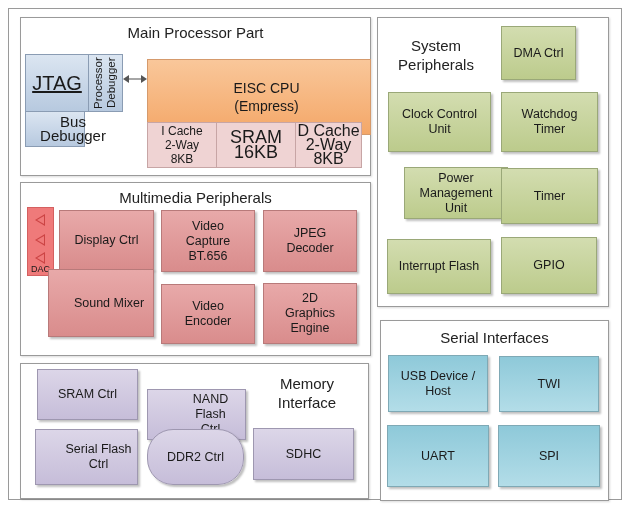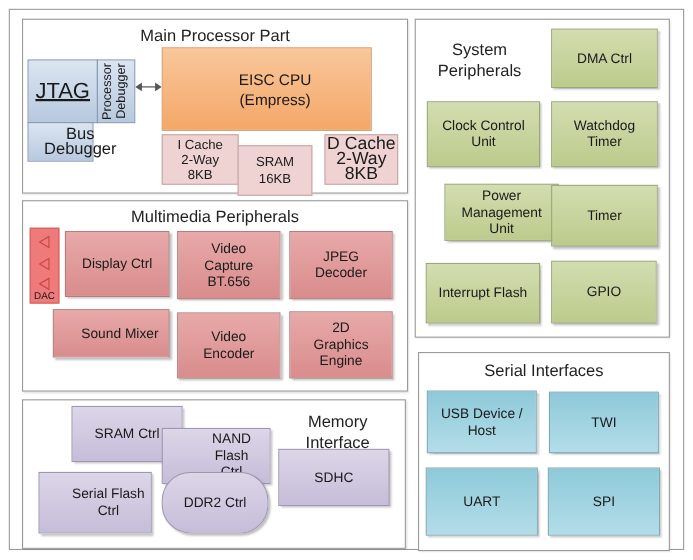--- a/index.html
+++ b/index.html
@@ -33,69 +33,69 @@
 <div class="blk blue" style="left:88px;top:54px;width:35px;height:58px;">
   <span class="vtext" style="font-size:11.5px;line-height:13px;white-space:normal;width:28px;">Processor Debugger</span>
 </div>
 <div class="blk blue" style="left:25px;top:111px;width:60px;height:36px;font-size:15px;line-height:14px;padding-left:36px;">Bus
 Debugger</div>
 <svg style="position:absolute;left:123px;top:73px;" width="24" height="12">
   <line x1="4" y1="6" x2="20" y2="6" stroke="#888" stroke-width="1.5"></line>
   <polygon points="0,6 6,2 6,10" fill="#555"></polygon>
   <polygon points="24,6 18,2 18,10" fill="#555"></polygon>
 </svg>
-<div class="blk orange" style="left:147px;top:43px;width:191px;height:76px;font-size:14px;line-height:18px;padding-left:15px;">EISC CPU
+<div class="blk orange" style="left:147px;top:59px;width:224px;height:76px;font-size:14px;line-height:18px;padding-left:15px;">EISC CPU
 (Empress)</div>
 <div class="blk pink" style="left:147px;top:122px;width:70px;height:46px;font-size:12px;line-height:14px;">I Cache
 2-Way
 8KB</div>
-<div class="blk pink" style="left:216px;top:122px;width:68px;height:46px;font-size:12px;margin-top:10px;">SRAM 16KB</div>
+<div class="blk pink" style="left:216px;top:122px;width:80px;height:46px;font-size:18px;">SRAM 16KB</div>
 <div class="blk pink" style="left:295px;top:122px;width:67px;height:46px;font-size:16px;line-height:14px;">D Cache
 2-Way
 8KB</div>
 
 <div class="group" style="left:20px;top:182px;width:349px;height:172px;">
   <div class="gtitle" style="left:0;top:6px;width:100%;">Multimedia Peripherals</div>
 </div>
 <div class="dac" style="left:27px;top:207px;width:27px;height:69px;">
   <div class="tri" style="top:6px;"></div>
   <div class="tri" style="top:26px;"></div>
   <div class="tri" style="top:44px;"></div>
   <div class="daclbl">DAC</div>
 </div>
 <div class="blk red" style="left:59px;top:210px;width:95px;height:60px;">Display Ctrl</div>
 <div class="blk red" style="left:161px;top:210px;width:94px;height:62px;">Video
 Capture
 BT.656</div>
 <div class="blk red" style="left:263px;top:210px;width:94px;height:62px;">JPEG
 Decoder</div>
-<div class="blk red" style="left:48px;top:281px;width:106px;height:44px;padding-left:16px;">Sound Mixer</div>
+<div class="blk red" style="left:48px;top:269px;width:106px;height:68px;padding-left:16px;">Sound Mixer</div>
 <div class="blk red" style="left:161px;top:284px;width:94px;height:60px;">Video
 Encoder</div>
 <div class="blk red" style="left:263px;top:283px;width:94px;height:61px;">2D
 Graphics
 Engine</div>
 
 <div class="group" style="left:20px;top:363px;width:347px;height:134px;">
   <div class="gtitle" style="left:236px;top:10px;width:100px;white-space:pre-line;line-height:19px;">Memory
 Interface</div>
 </div>
-<div class="blk purple" style="left:37px;top:369px;width:101px;height:51px;margin-left:28px;">SRAM Ctrl</div>
+<div class="blk purple" style="left:37px;top:369px;width:101px;height:51px;">SRAM Ctrl</div>
 <div class="blk purple" style="left:147px;top:389px;width:99px;height:51px;padding-left:28px;">NAND Flash
 Ctrl</div>
 <div class="blk purple" style="left:35px;top:429px;width:103px;height:56px;padding-left:24px;">Serial Flash
 Ctrl</div>
 <div class="blk purple" style="left:147px;top:429px;width:97px;height:56px;border-radius:26px;">DDR2 Ctrl</div>
-<div class="blk purple" style="left:253px;top:408px;width:101px;height:52px;">SDHC</div>
+<div class="blk purple" style="left:253px;top:428px;width:101px;height:52px;">SDHC</div>
 
 <div class="group" style="left:377px;top:17px;width:230px;height:288px;">
   <div class="gtitle" style="left:8px;top:18px;width:100px;white-space:pre-line;line-height:19px;">System
 Peripherals</div>
 </div>
-<div class="blk green" style="left:501px;top:26px;width:97px;height:54px;">DMA Ctrl</div>
+<div class="blk green" style="left:501px;top:26px;width:75px;height:54px;">DMA Ctrl</div>
 <div class="blk green" style="left:388px;top:92px;width:103px;height:60px;">Clock Control
 Unit</div>
 <div class="blk green" style="left:501px;top:92px;width:97px;height:60px;">Watchdog
 Timer</div>
 <div class="blk green" style="left:387px;top:167px;width:104px;height:52px;margin-left:17px;">Power
 Management
 Unit</div>
 <div class="blk green" style="left:501px;top:168px;width:97px;height:56px;">Timer</div>
 <div class="blk green" style="left:387px;top:239px;width:104px;height:55px;">Interrupt Flash</div>
 <div class="blk green" style="left:501px;top:237px;width:96px;height:57px;">GPIO</div>

